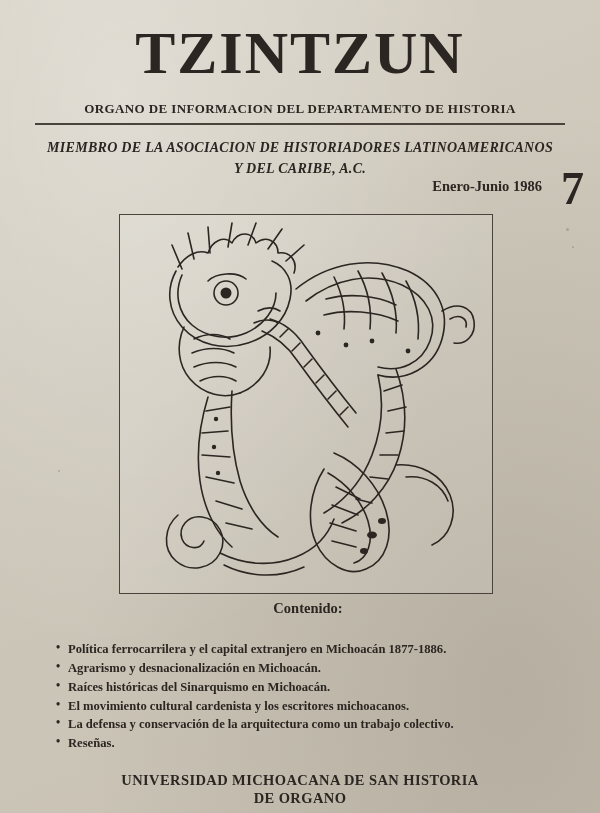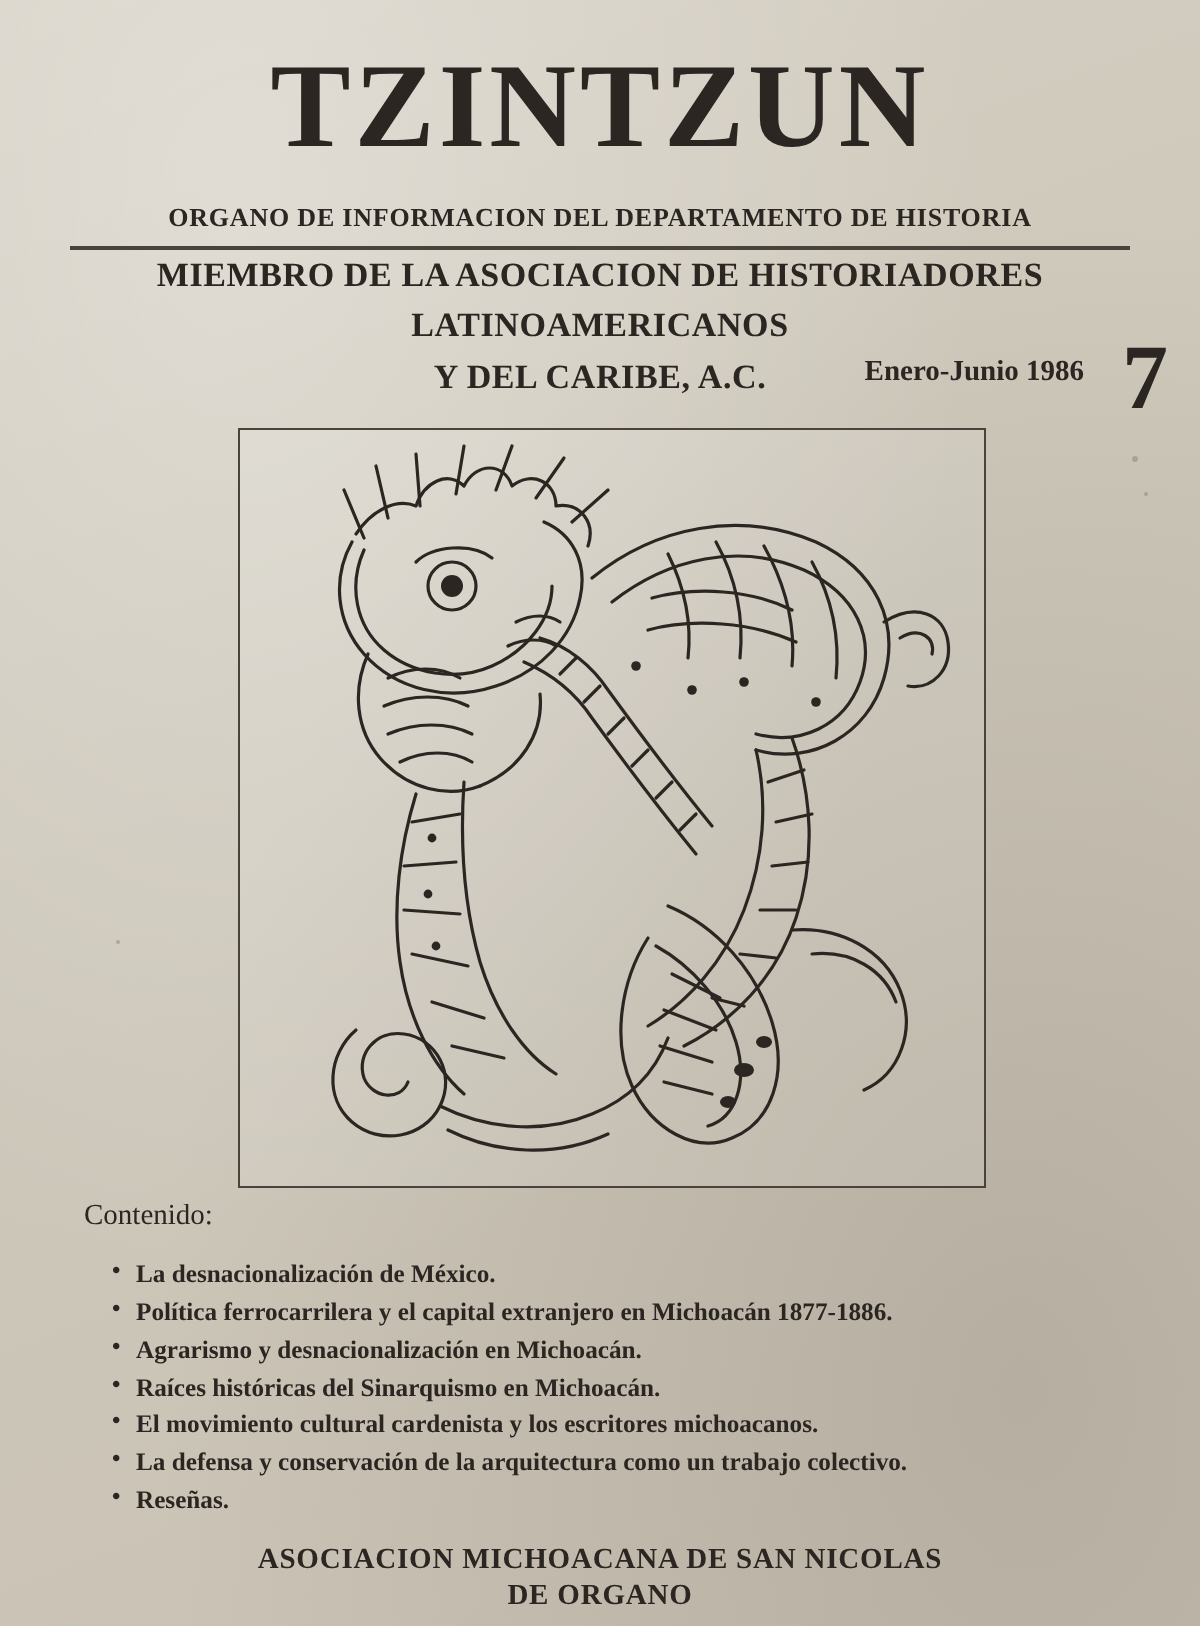--- a/index.html
+++ b/index.html
@@ -52,25 +52,27 @@
     color: #2b2622;
     white-space: nowrap;
   }
   .rule {
     width: 530px;
     height: 1.5px;
     background: #4a433c;
     margin: 6px auto 0 auto;
   }
   .affiliation {
-    font-size: 17px;
+    margin-top: 12px;
+    font-size: 14px;
     font-weight: bold;
     letter-spacing: 0.3px;
     line-height: 1.5;
     color: #2b2622;
+    font-style: italic;
   }
   .issue-line {
     position: absolute;
     top: 178px;
     right: 58px;
     font-size: 14.5px;
     font-weight: bold;
     color: #2b2622;
   }
   .issue-number {
@@ -96,23 +98,24 @@
     display: block;
   }
   .contents {
     position: absolute;
     top: 600px;
     left: 42px;
     right: 26px;
   }
   .contents-heading {
     font-size: 14.5px;
-    font-weight: normal;
-    margin-bottom: 12px;
-    color: #2b2622;
+    font-weight: bold;
+    margin-bottom: 24px;
+    color: #2b2622;
+    text-align: center;
   }
   ul.toc {
     list-style: none;
     margin: 0;
     padding: 0 0 0 14px;
   }
   ul.toc li {
     position: relative;
     font-size: 12.6px;
     font-weight: bold;
@@ -265,27 +268,26 @@
         <circle cx="96" cy="204" r="2.2" fill="#2b2622" stroke="none"></circle>
         <circle cx="94" cy="232" r="2.2" fill="#2b2622" stroke="none"></circle>
         <circle cx="98" cy="258" r="2.2" fill="#2b2622" stroke="none"></circle>
       </g>
     </svg>
   </div>
 
   <div class="contents">
     <div class="contents-heading">Contenido:</div>
     <ul class="toc">
-      <li>La desnacionalización de México.</li>
       <li>Política ferrocarrilera y el capital extranjero en Michoacán 1877-1886.</li>
       <li>Agrarismo y desnacionalización en Michoacán.</li>
       <li>Raíces históricas del Sinarquismo en Michoacán.</li>
       <li>El movimiento cultural cardenista y los escritores michoacanos.</li>
       <li>La defensa y conservación de la arquitectura como un trabajo colectivo.</li>
       <li>Reseñas.</li>
     </ul>
   </div>
 
   <div class="footer">
-    <div>ASOCIACION MICHOACANA DE SAN NICOLAS</div>
+    <div>UNIVERSIDAD MICHOACANA DE SAN HISTORIA</div>
     <div>DE ORGANO</div>
   </div>
 </div>
 
 </body></html>

